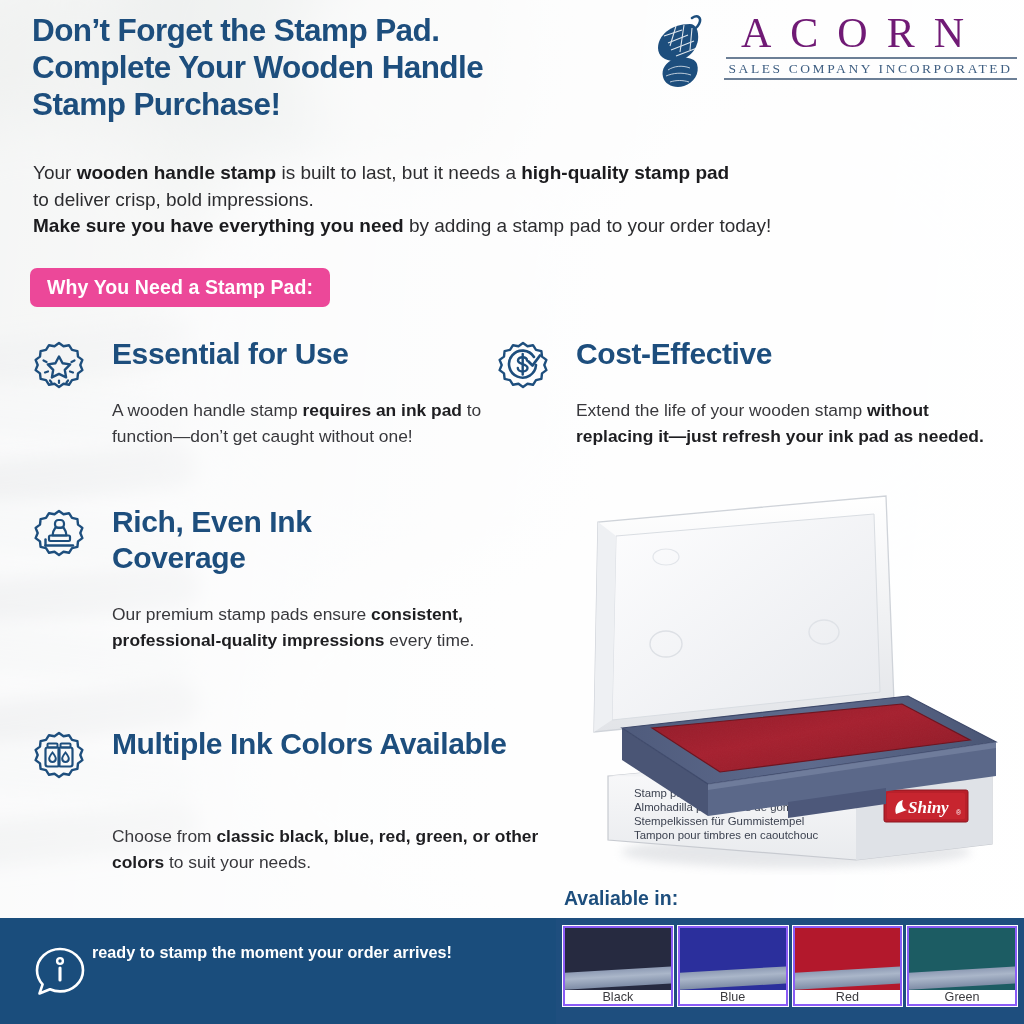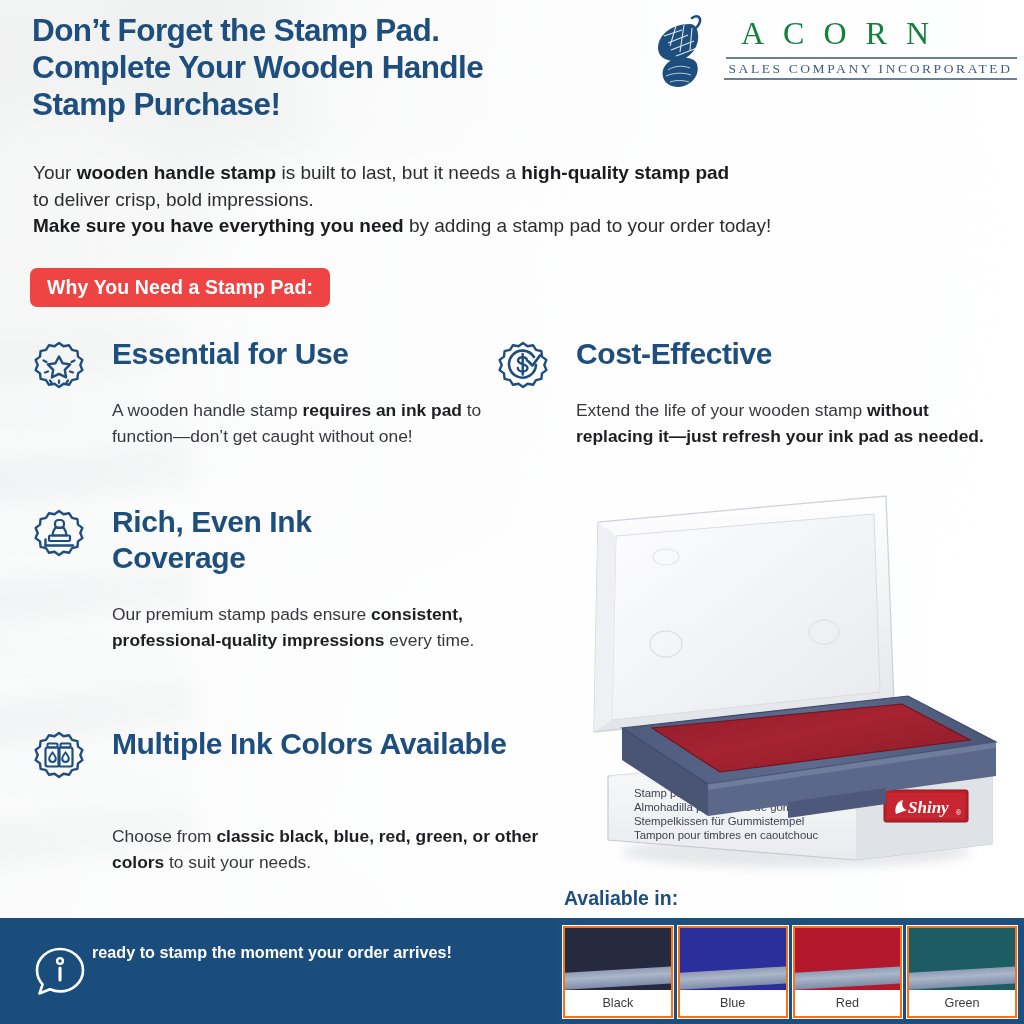--- a/index.html
+++ b/index.html
@@ -20,36 +20,36 @@
   
   #header{position:absolute;left:0;top:0;width:1024px;height:150px;padding-left:13px;}
   #headline{position:absolute;left:32px;top:12px;width:640px;
     color:#1d4e7d;font-weight:bold;font-size:31.5px;line-height:37px;
     letter-spacing:-.6px;}
   #headline .hl-line{display:block;white-space:nowrap;}
 
   #logo{position:absolute;left:652px;top:8px;width:365px;height:82px;}
   #acorn-mark{position:absolute;left:0;top:4px;width:68px;height:78px;}
   #logo-words{position:absolute;left:72px;top:2px;width:293px;}
-  #logo-acorn-text{font-family:"Liberation Serif",serif;color:#15803d;
-    font-size:32px;letter-spacing:19px;line-height:46px;text-indent:17px;white-space:nowrap;}
+  #logo-acorn-text{font-family:"Liberation Serif",serif;color:#701a75;
+    font-size:42px;letter-spacing:19px;line-height:46px;text-indent:17px;white-space:nowrap;}
   #logo-rule{height:2px;background:#6c7f96;margin:1px 0 2px 2px;}
   #logo-sub{font-family:"Liberation Serif",serif;color:#3f5f82;
     font-size:13.5px;letter-spacing:2.6px;line-height:16px;white-space:nowrap;text-align:center;}
   #logo-rule2{height:1.5px;background:#6c7f96;margin-top:1px;}
 
   
   #intro{position:absolute;left:33px;top:160px;width:880px;
     color:#2d2d30;font-size:19px;line-height:26.5px;}
   #intro b{font-weight:bold;color:#1b1b1e;}
   #intro .ln{display:block;white-space:nowrap;}
 
   
   #why-banner{position:absolute;left:30px;top:268px;
-    background:#ef4444;color:#fff;border-radius:7px;
+    background:#ec4899;color:#fff;border-radius:7px;
     padding:8px 17px 9px 17px;font-size:19.5px;font-weight:bold;
     letter-spacing:.1px;line-height:22px;}
 
   
   .feature{position:absolute;}
   .feat-icon{position:absolute;left:0;top:0;width:62px;height:62px;}
   .feat-title{position:absolute;left:84px;top:-4px;width:400px;
     color:#1d4e7d;font-weight:bold;font-size:30px;line-height:36px;letter-spacing:-.4px;}
   .feat-body{position:absolute;left:84px;width:420px;
     color:#38383c;font-size:17.4px;line-height:25.5px;}
@@ -72,22 +72,22 @@
 
   
   #product{position:absolute;left:556px;top:484px;width:468px;height:396px;}
 
   
   #avail-label{position:absolute;left:564px;top:886px;
     color:#1d4e7d;font-weight:bold;font-size:19.5px;line-height:24px;}
   #swatch-bar{position:absolute;left:556px;top:918px;width:468px;height:106px;
     background:#1e4e7e;display:flex;align-items:flex-start;
     padding:8px 7px 0 7px;box-sizing:border-box;gap:5px;}
-  .swatch{flex:1;background:#fff;border:2px solid #f97316;box-sizing:border-box;
-    outline:1.5px solid #ffffff;display:flex;flex-direction:column;height:92px;}
+  .swatch{flex:1;background:#fff;border:2px solid #8b5cf6;box-sizing:border-box;
+    outline:1.5px solid #ffffff;display:flex;flex-direction:column;height:80px;}
   .sw-color{height:62px;width:100%;position:relative;overflow:hidden;}
   .sw-color .lip{position:absolute;left:-4%;bottom:0;width:112%;height:17px;
     background:linear-gradient(180deg,#8e9bb4 0%,#aab6c9 40%,#7e8ca6 100%);
     transform:rotate(-3.4deg);transform-origin:left bottom;}
   .sw-label{flex:1;background:#fff;color:#3b3b3f;font-size:12.6px;
     display:flex;align-items:center;justify-content:center;}
 
   
   #cta{position:absolute;left:0;top:918px;width:556px;height:106px;background:#1a4d7c;}
   #cta-icon{position:absolute;left:32px;top:26px;width:56px;height:56px;}

